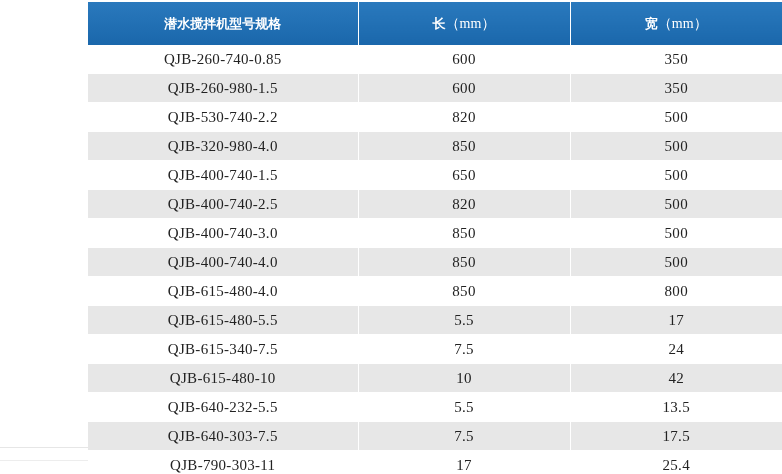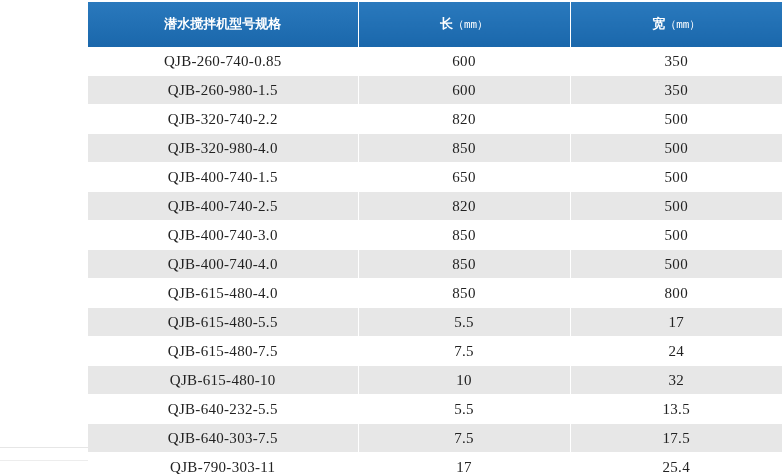--- a/index.html
+++ b/index.html
@@ -62,23 +62,23 @@
     height: 29px;
     line-height: 29px;
     padding: 7px;
     text-align: center;
     border-right: 1px solid #ffffff;
     font-family: "Liberation Sans", sans-serif;
     white-space: nowrap;
   }
   table.spec th:last-child { border-right: none; margin-left: 32px; }
   table.spec th .unit {
-    font-size: 11px;
+    font-size: 14px;
     font-weight: normal;
-    font-family: Liberation Mono, monospace;
+    font-family: Liberation Serif, serif;
   }
 
   table.spec td {
     height: 28px;
     line-height: 28px;
     padding: 0;
     text-align: center;
     font-size: 15px;
     color: #222222;
     border-right: 1px solid #ffffff;
@@ -123,21 +123,21 @@
           <td>QJB-260-740-0.85</td>
           <td>600</td>
           <td>350</td>
         </tr>
         <tr class="even">
           <td>QJB-260-980-1.5</td>
           <td>600</td>
           <td>350</td>
         </tr>
         <tr class="odd">
-          <td>QJB-320-740-2.2</td>
+          <td>QJB-530-740-2.2</td>
           <td>820</td>
           <td>500</td>
         </tr>
         <tr class="even">
           <td>QJB-320-980-4.0</td>
           <td>850</td>
           <td>500</td>
         </tr>
         <tr class="odd">
           <td>QJB-400-740-1.5</td>
@@ -163,28 +163,28 @@
           <td>QJB-615-480-4.0</td>
           <td>850</td>
           <td>800</td>
         </tr>
         <tr class="even">
           <td>QJB-615-480-5.5</td>
           <td>5.5</td>
           <td>17</td>
         </tr>
         <tr class="odd">
-          <td>QJB-615-480-7.5</td>
+          <td>QJB-615-340-7.5</td>
           <td>7.5</td>
           <td>24</td>
         </tr>
         <tr class="even">
           <td>QJB-615-480-10</td>
           <td>10</td>
-          <td>32</td>
+          <td>42</td>
         </tr>
         <tr class="odd">
           <td>QJB-640-232-5.5</td>
           <td>5.5</td>
           <td>13.5</td>
         </tr>
         <tr class="even">
           <td>QJB-640-303-7.5</td>
           <td>7.5</td>
           <td>17.5</td>

